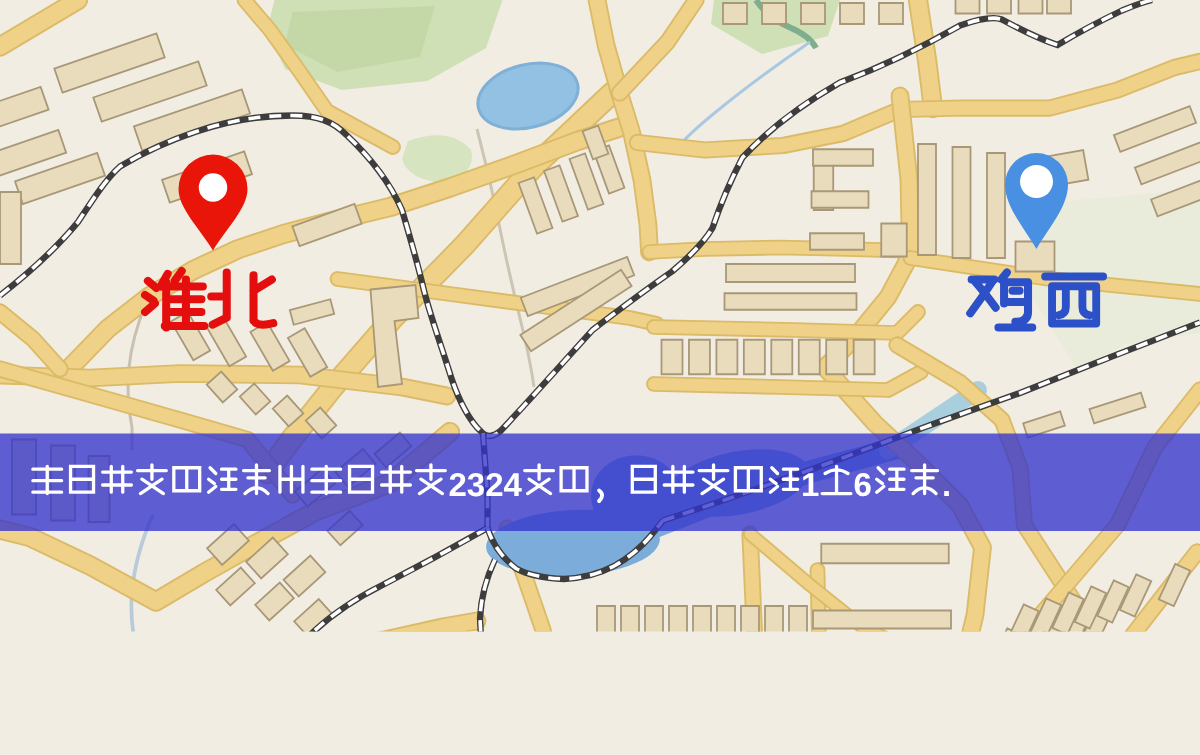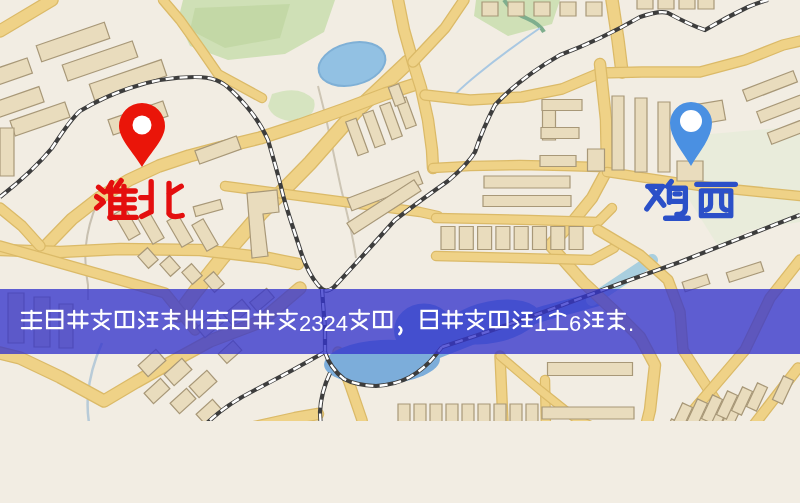--- a/index.html
+++ b/index.html
@@ -1,15 +1,15 @@
 <!DOCTYPE html>
 <html><head><meta charset="utf-8">
 <style>
 html,body{margin:0;padding:0;background:#f2ede3;}
-#map{position:relative;width:800px;height:421px;overflow:hidden;font-family:"Liberation Sans", sans-serif;}
+#map{position:relative;width:800px;height:421px;overflow:hidden;font-family:"Liberation Sans", sans-serif;font-weight:bold;}
 </style></head>
 <body>
 <div id="map">
 <svg width="800" height="503" viewBox="0 0 800 503">
 
 <rect x="0" y="0" width="800" height="503" fill="#f2ede3"></rect>
 
 <path d="M183,0 L335,0 L324,32 L285,54 L228,60 L190,46 L178,20 Z" fill="#cfe0b6"></path>
 
 <path d="M195,8 L290,4 L280,38 L225,48 L190,30 Z" fill="#c3d8a6"></path>

